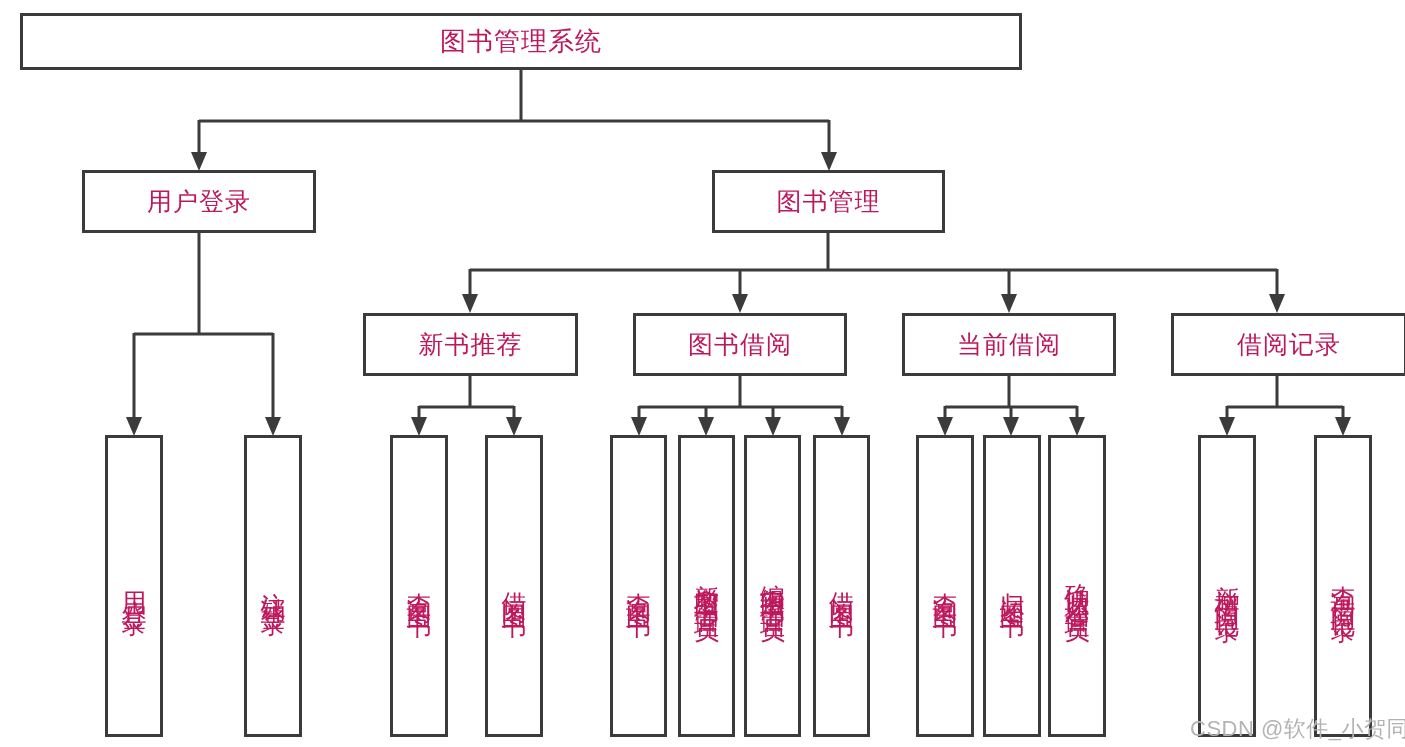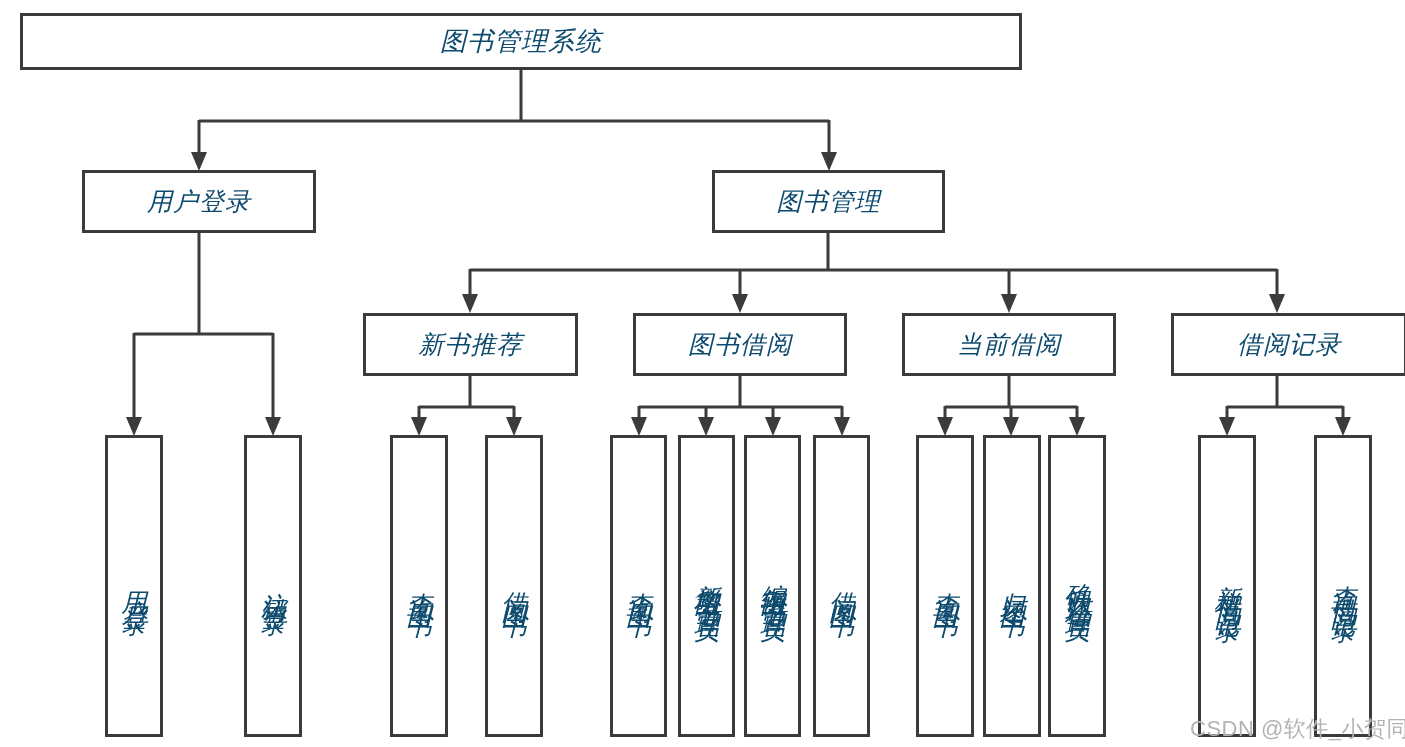--- a/index.html
+++ b/index.html
@@ -5,21 +5,21 @@
   html,body{margin:0;padding:0;background:#ffffff;}
   body{
     font-family:"Liberation Sans","DejaVu Sans",sans-serif;
     width:1405px;height:747px;position:relative;overflow:hidden;
   }
   .canvas{position:relative;width:1405px;height:747px;background:#ffffff;}
   svg.wires{position:absolute;left:0;top:0;z-index:1;}
   .node{
     position:absolute;background:#ffffff;border:3px solid #3b3b3b;
     box-sizing:border-box;display:flex;align-items:center;justify-content:center;
-    color:#0c4a6e;z-index:2;font-style:italic;
+    color:#be185d;z-index:2;
   }
   .h-node{font-size:25px;letter-spacing:1px;white-space:nowrap;}
   .root-node{font-size:26px;}
   .leaf-node{
     writing-mode:vertical-rl;text-orientation:mixed;
     font-size:25px;letter-spacing:7px;line-height:1;
   }
   .watermark{
     position:absolute;z-index:5;color:#b3b3b3;font-size:22px;
     white-space:nowrap;letter-spacing:0.5px;

